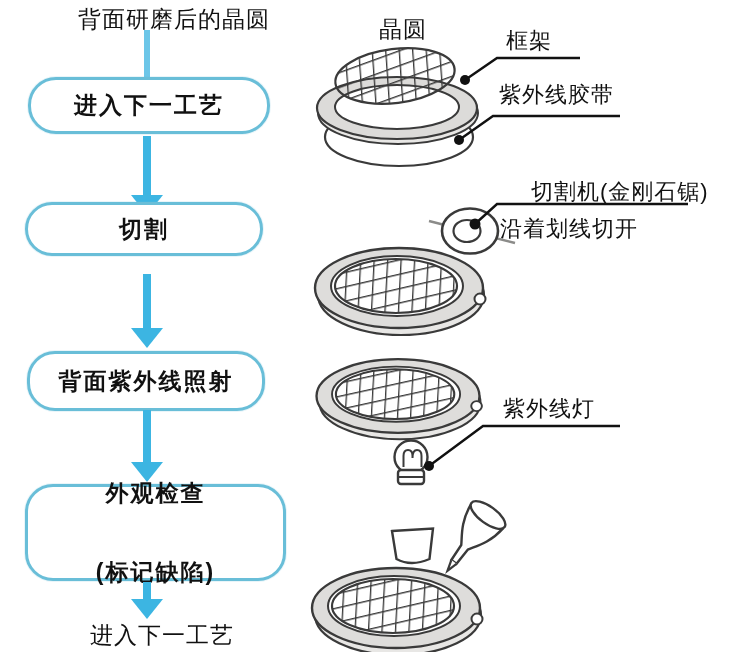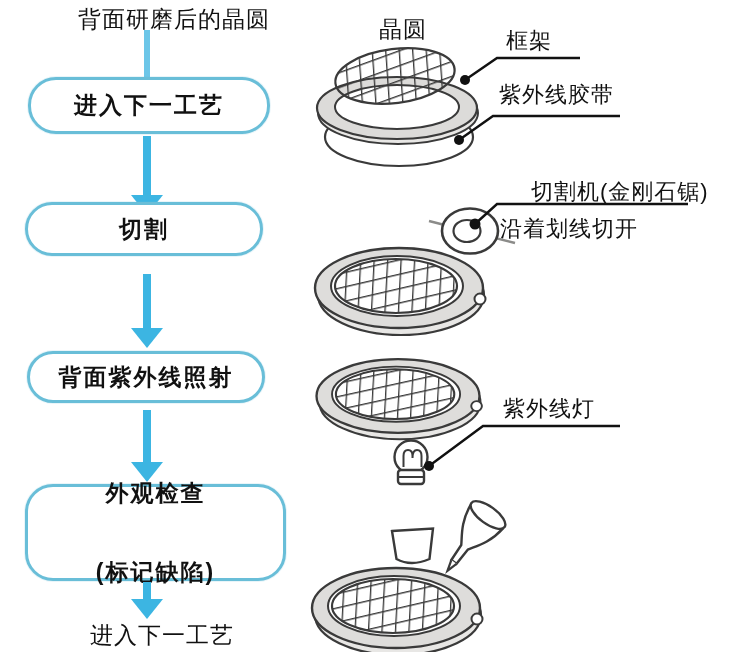--- a/index.html
+++ b/index.html
@@ -57,21 +57,21 @@
 
   <div class="flow-box" style="left:25px;top:202px;width:238px;height:54px;">
     <span>切割</span>
   </div>
 
   <div class="arrow" style="left:131px;top:274px;height:74px;">
     <div class="shaft"></div>
     <div class="head"></div>
   </div>
 
-  <div class="flow-box" style="left:27px;top:351px;width:238px;height:52px;align-items:center;">
+  <div class="flow-box" style="left:27px;top:351px;width:238px;height:60px;align-items:center;">
     <span>背面紫外线照射</span>
   </div>
 
   <div class="arrow" style="left:131px;top:410px;height:72px;">
     <div class="shaft"></div>
     <div class="head"></div>
   </div>
 
   <div class="flow-box" style="left:25px;top:484px;width:261px;height:97px;gap:48px;">
     <span>外观检查</span>

